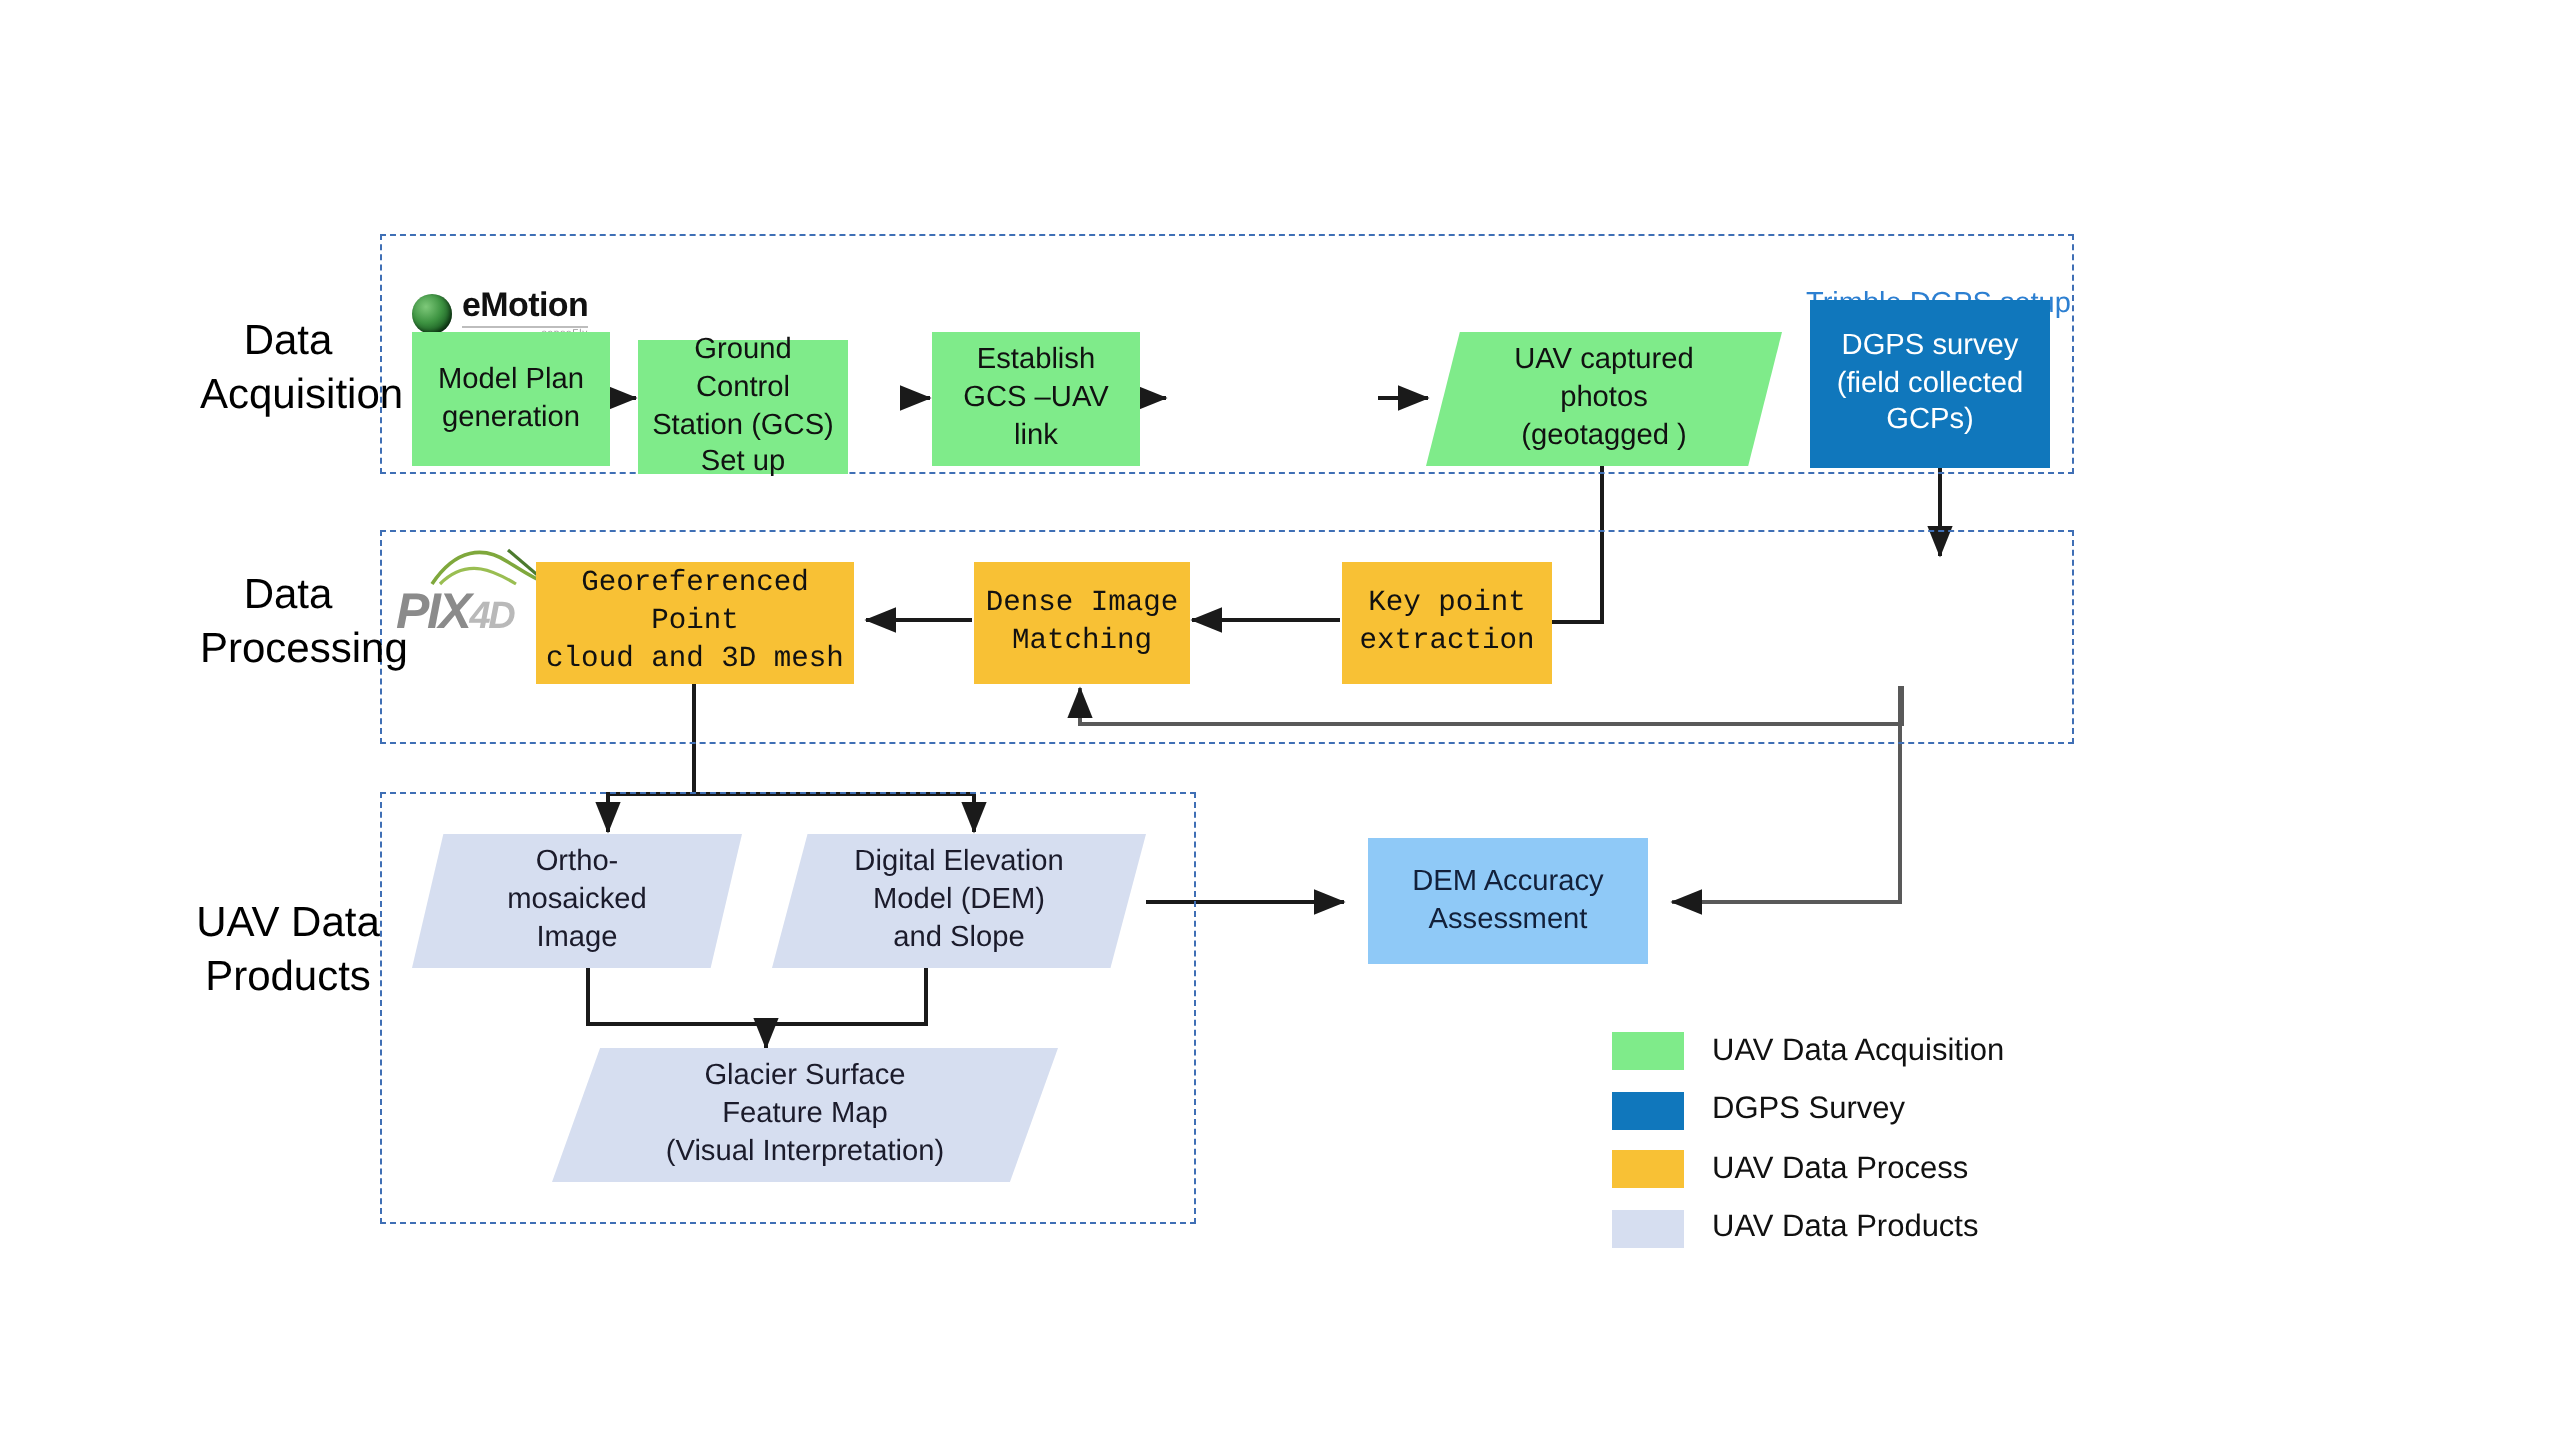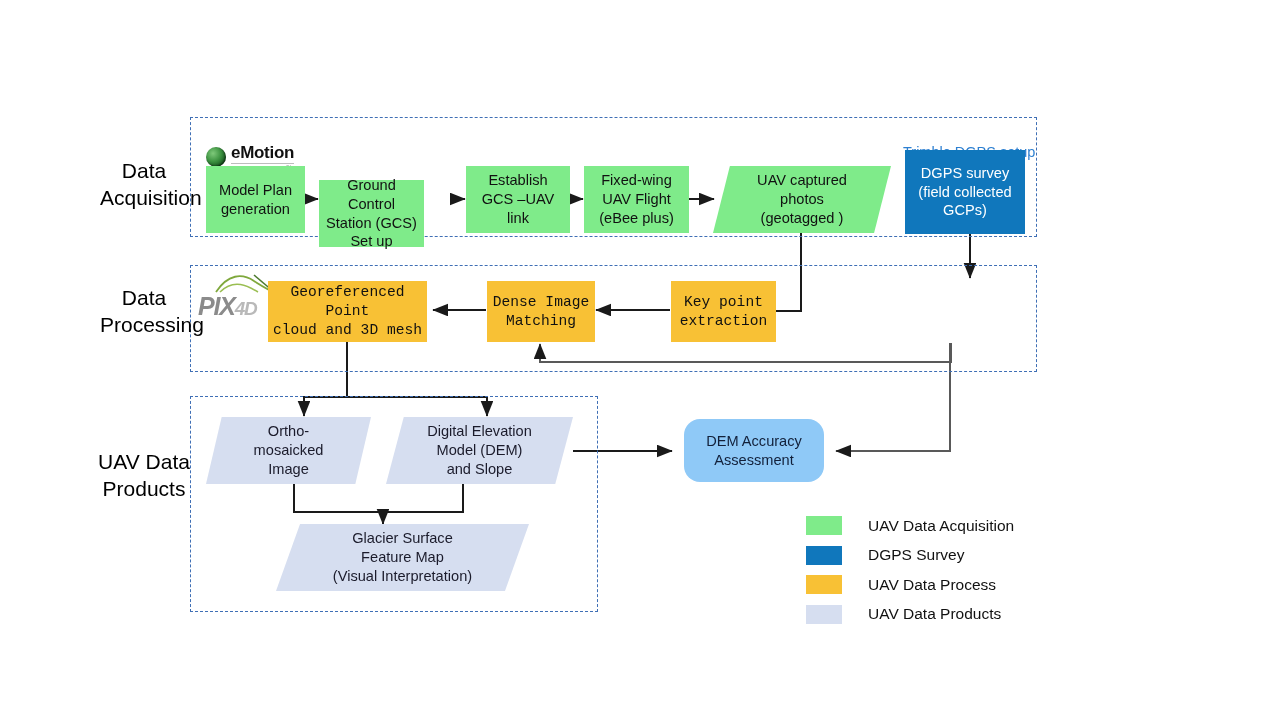--- a/index.html
+++ b/index.html
@@ -44,42 +44,41 @@
     text-align: center;
     font-size: 14.6px;
     line-height: 1.3;
     color: #111111;
     padding: 2px 4px;
   }
   .node.green   { background: #7FEB8A; color: #111; }
   .node.blue    { background: #1077BC; color: #ffffff; }
   .node.orange  { background: #F8C135; color: #111; font-family: Liberation Mono, monospace; }
   .node.lblue   { background: #D6DEF0; color: #1b1b2b; }
-  .node.skyblue { background: #8FC9F7; color: #12203a; border-radius: 16px; }
+  .node.skyblue { background: #8FC9F7; color: #12203a; }
 
   
   .para {
     clip-path: polygon(9.5% 0%, 100% 0%, 90.5% 100%, 0% 100%);
   }
 
   
   .caption {
     position: absolute;
     font-size: 14.5px;
     color: #2C7FD1;
     white-space: nowrap;
   }
 
   
   .legend { position: absolute; }
   .legend-row {
     display: flex;
     align-items: center;
     height: 29.5px;
-    gap: 12px;
   }
   .legend-swatch {
     width: 36px; height: 19px;
     margin-right: 14px;
     flex: 0 0 auto;
   }
   .legend-text {
     font-size: 15.5px;
     color: #111111;
     white-space: nowrap;
@@ -173,31 +172,28 @@
       <span class="word">eMotion</span>
       <span class="sub">senseFly</span>
     </span>
   </div>
 
   <div class="caption" style="left:903px; top:128px;margin-top:16px;">Trimble DGPS setup</div>
 
   <div class="node green" style="left:206px; top:166px; width:99px; height:67px; white-space:pre-line;">Model Plan
 generation</div>
 
-  <div class="node green" style="left:319px; top:180px; width:105px; height:67px; white-space:pre-line;">Ground  Control
+  <div class="node green" style="left:319px; top:170px; width:105px; height:67px; white-space:pre-line;">Ground  Control
 Station  (GCS)
 Set up</div>
 
   <div class="node green" style="left:466px; top:166px; width:104px; height:67px; white-space:pre-line;">Establish
 GCS –UAV
 link</div>
 
-  <div class="node green" style="left:584px; top:166px; width:105px; height:67px; white-space:pre-line;">Fixed-wing
-UAV Flight
-(eBee plus)</div>
 
   <div class="node green para" style="left:713px; top:166px; width:178px; height:67px; white-space:pre-line;">UAV captured
 photos
 (geotagged )</div>
 
   <div class="node blue" style="left:905px; top:150px; width:120px; height:84px; white-space:pre-line;">DGPS survey
 (field collected
 GCPs)</div>
 
   <div class="band" style="left:190px; top:265px; width:847px; height:107px;"></div>

